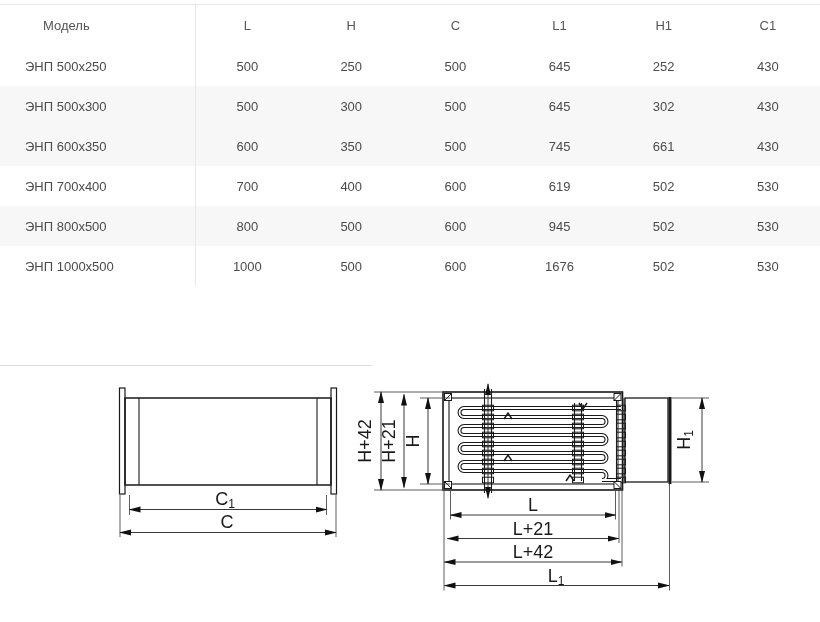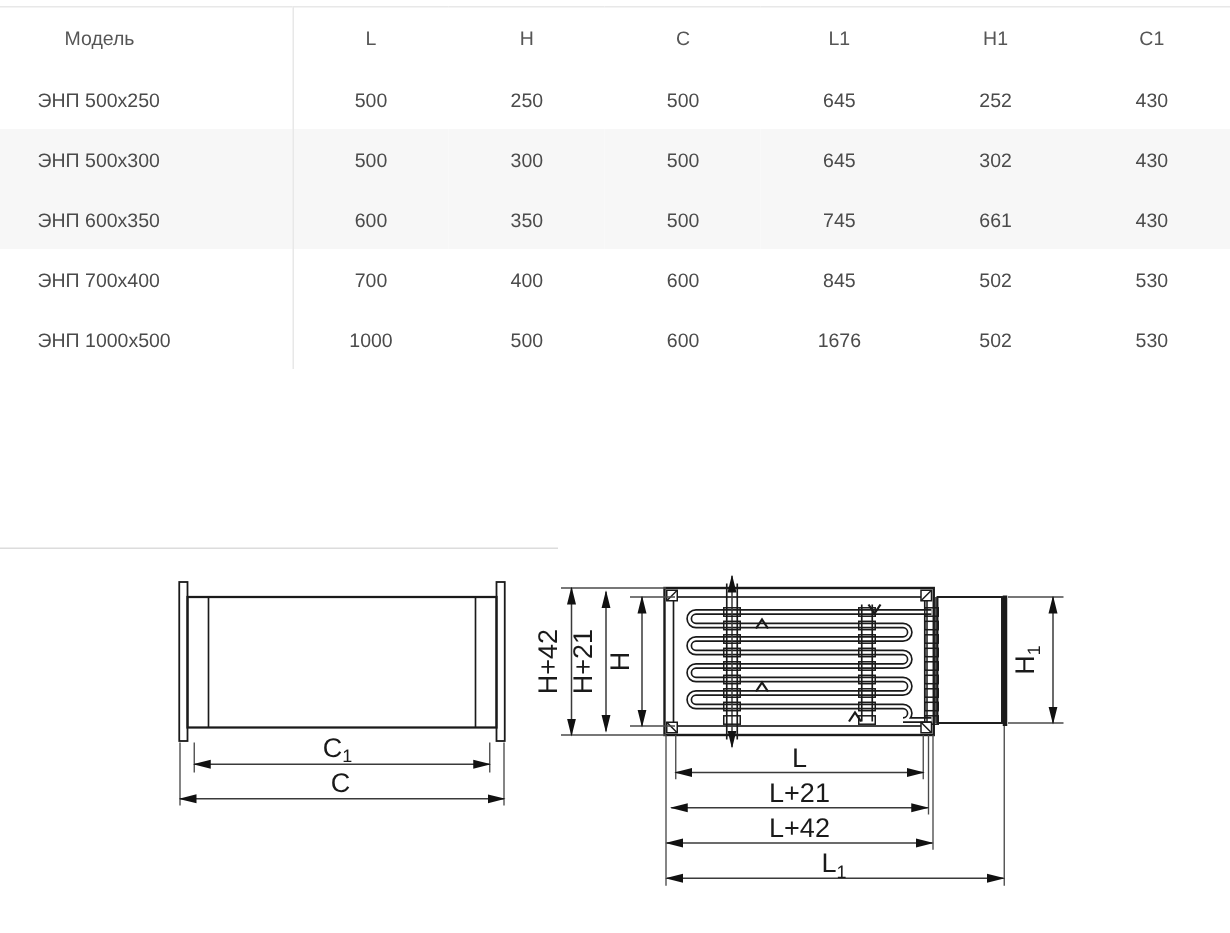--- a/index.html
+++ b/index.html
@@ -74,21 +74,30 @@
       <td class="num">500</td>
       <td class="num">745</td>
       <td class="num">661</td>
       <td class="num">430</td>
     </tr>
     <tr>
       <td class="cell-model">ЭНП 700x400</td>
       <td class="num">700</td>
       <td class="num">400</td>
       <td class="num">600</td>
-      <td class="num">845</td>
+      <td class="num">619</td>
+      <td class="num">502</td>
+      <td class="num">530</td>
+    </tr>
+    <tr class="alt">
+      <td class="cell-model">ЭНП 800x500</td>
+      <td class="num">800</td>
+      <td class="num">500</td>
+      <td class="num">600</td>
+      <td class="num">945</td>
       <td class="num">502</td>
       <td class="num">530</td>
     </tr>
     <tr>
       <td class="cell-model">ЭНП 1000x500</td>
       <td class="num">1000</td>
       <td class="num">500</td>
       <td class="num">600</td>
       <td class="num">1676</td>
       <td class="num">502</td>

